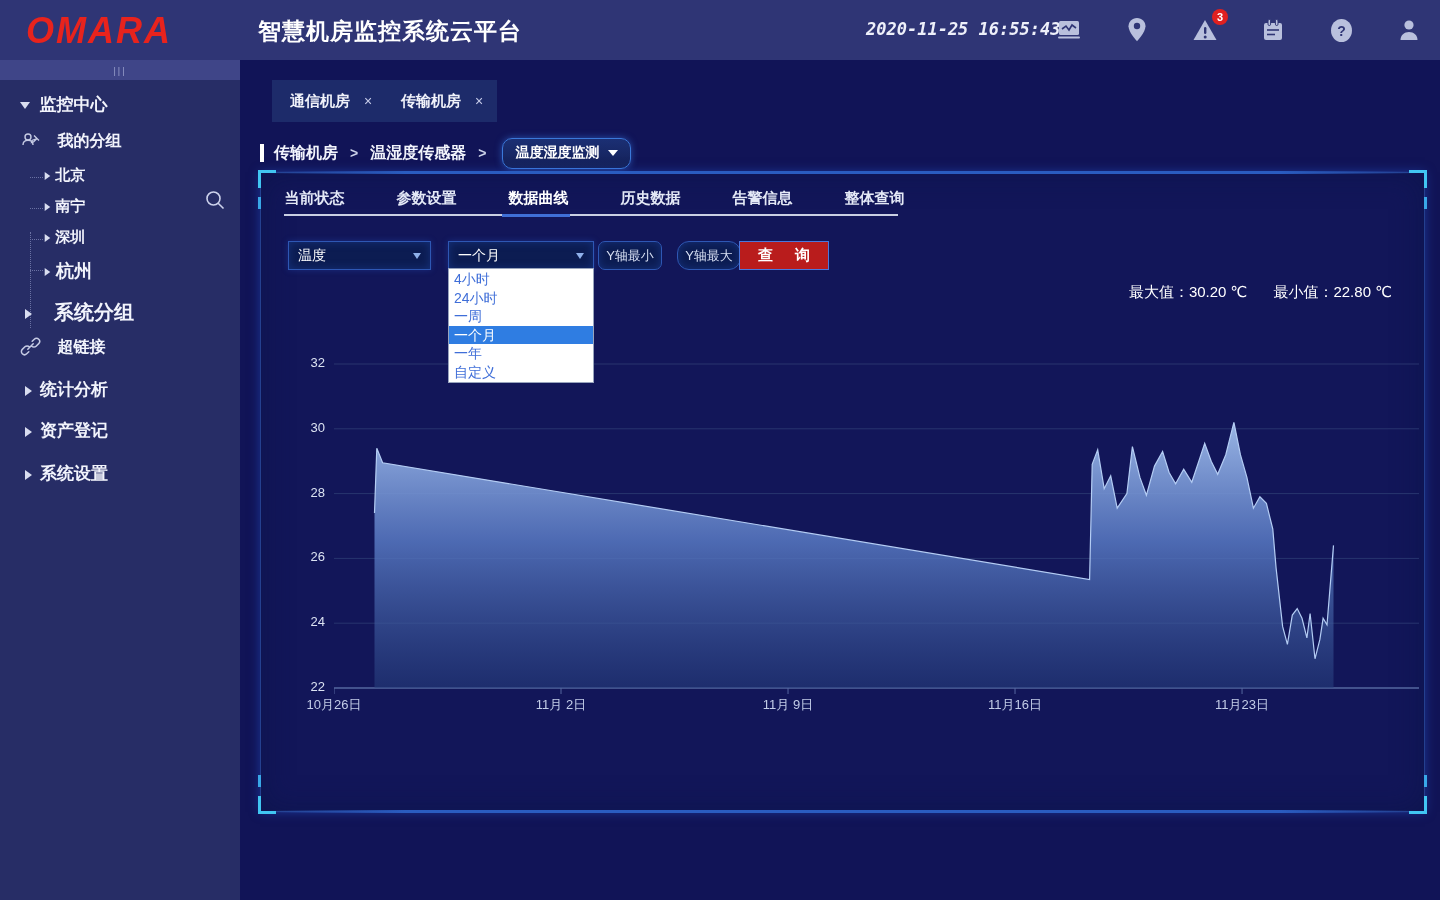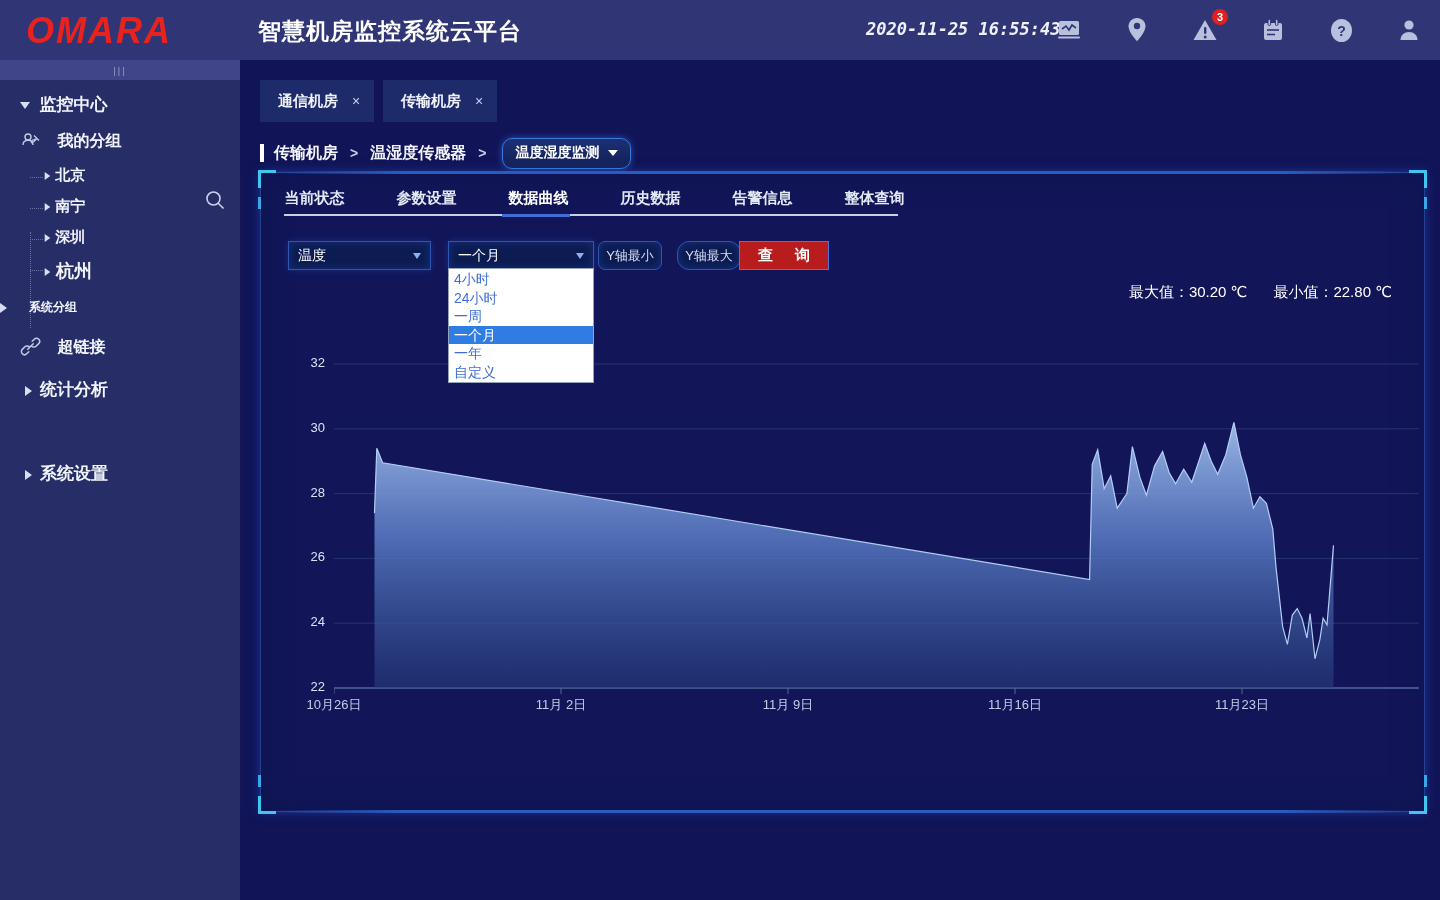--- a/index.html
+++ b/index.html
@@ -193,44 +193,47 @@
     <div class="srow" style="top:137px; padding-left:44px; font-size:15px; font-weight:700;">
       <span class="tri-right" style="transform:scale(.8);"></span>&nbsp;<span class="txt">南宁</span>
     </div>
     <div class="srow" style="top:168px; padding-left:44px; font-size:15px; font-weight:700;">
       <span class="tri-right" style="transform:scale(.8);"></span>&nbsp;<span class="txt">深圳</span>
     </div>
     <div class="srow" style="top:199px; padding-left:44px; font-size:18px; font-weight:700;">
       <span class="tri-right" style="transform:scale(.8);"></span>&nbsp;<span class="txt">杭州</span>
     </div>
 
-    <div class="srow" style="top:239px; font-size:12px; font-weight:700;">
+    <div class="srow" style="top:239px; padding-left:25px; font-size:20px; font-weight:700;">
       <span class="tri-right"></span><span class="txt" style="margin-left:22px;">系统分组</span>
     </div>
 
     <div class="srow" style="top:276px; padding-left:20px; font-size:16px; font-weight:700;">
       <svg width="21" height="21" viewBox="0 0 21 21" style="vertical-align:-5px;">
           <path d="M12.2 5.3 l2.1-2.1 a3.1 3.1 0 0 1 4.4 4.4 l-2.6 2.6 a3.1 3.1 0 0 1-4.4 0" fill="none" stroke="#c6cbe4" stroke-width="1.5" stroke-linecap="round"></path>
           <path d="M8.8 15.7 l-2.1 2.1 a3.1 3.1 0 0 1-4.4-4.4 l2.6-2.6 a3.1 3.1 0 0 1 4.4 0" fill="none" stroke="#c6cbe4" stroke-width="1.5" stroke-linecap="round"></path>
           <line x1="7.8" y1="13.2" x2="13.2" y2="7.8" stroke="#c6cbe4" stroke-width="1.5" stroke-linecap="round"></line>
         </svg>
       <span class="txt" style="margin-left:12px;">超链接</span>
     </div>
 
     <div class="srow" style="top:318px; padding-left:25px; font-size:17px; font-weight:700;">
       <span class="tri-right"></span><span class="txt" style="margin-left:8px;">统计分析</span>
     </div>
+    <div class="srow" style="top:359px; padding-left:25px; font-size:17px; font-weight:700;">
+      <span class="tri-right"></span><span class="txt" style="margin-left:8px;">资产登记</span>
+    </div>
     <div class="srow" style="top:402px; padding-left:25px; font-size:17px; font-weight:700;">
       <span class="tri-right"></span><span class="txt" style="margin-left:8px;">系统设置</span>
     </div>
   </div>
 
   <div class="main">
 
-    <div class="chip" style="left:20px;">
+    <div class="chip" style="left:32px;">
       <span class="lbl">通信机房</span>
       <span class="x">×</span>
     </div>
     <div class="chip" style="left:143px;">
       <span class="lbl">传输机房</span>
       <span class="x">×</span>
     </div>
 
     <div class="crumb-bar">
       <span class="crumb-mark"></span>

